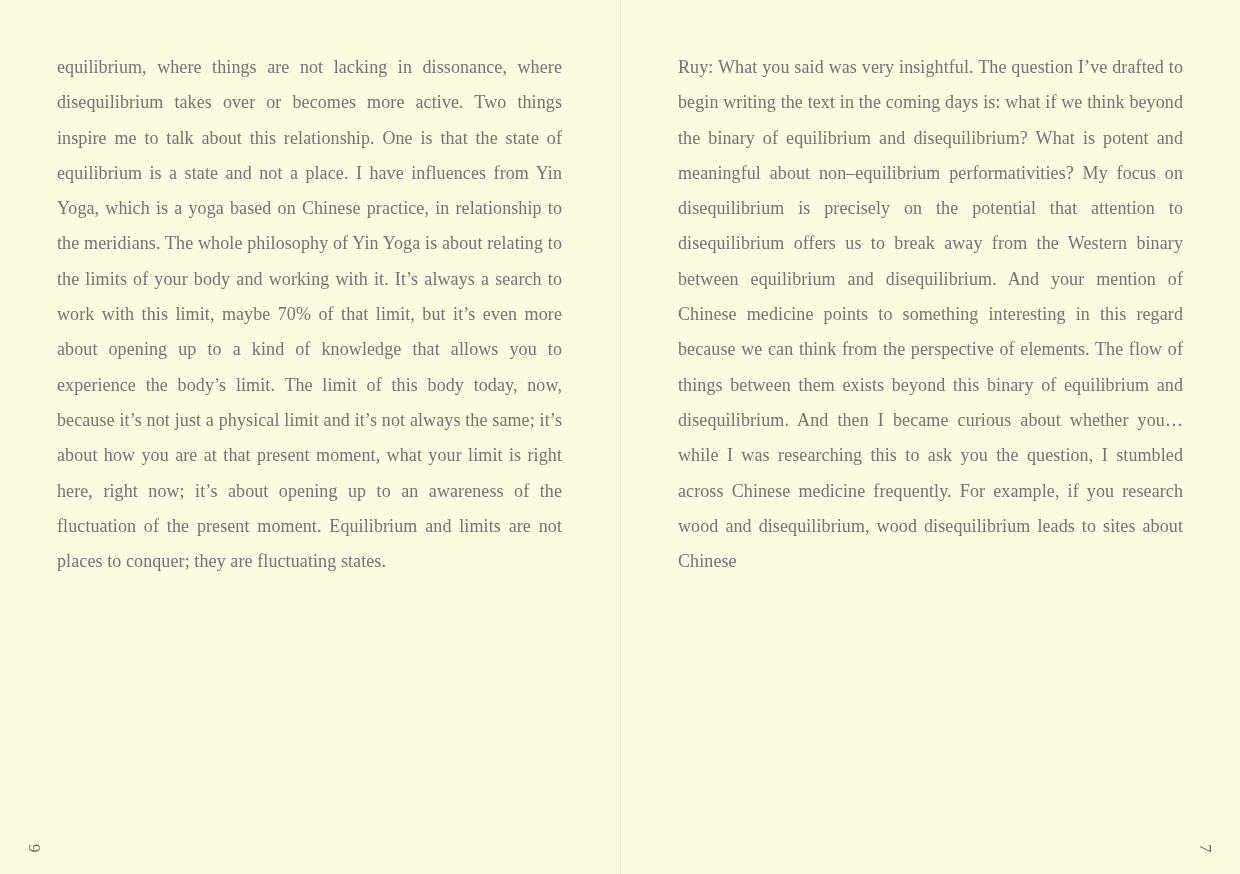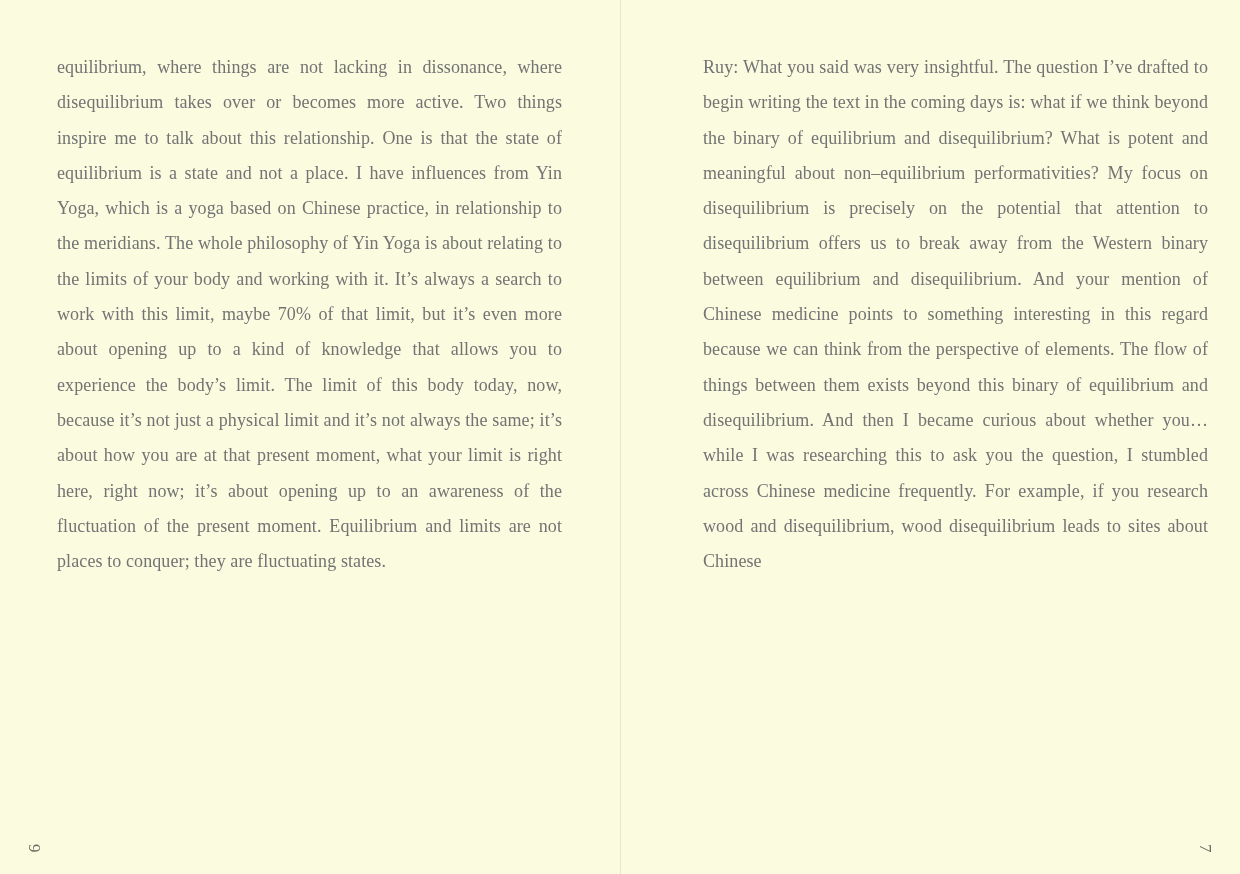--- a/index.html
+++ b/index.html
@@ -51,21 +51,20 @@
     text-align: justify;
     text-justify: inter-word;
     letter-spacing: 0.1px;
     color: #737373;
   }
   .page-left .col {
     left: 57px;
   }
   .page-right .col {
     left: 58px;
-    margin-left: 25px;
   }
   .col p {
     margin: 0;
   }
   .folio {
     position: absolute;
     bottom: 22px;
     font-size: 17px;
     color: #6a6a5e;
     writing-mode: vertical-rl;

